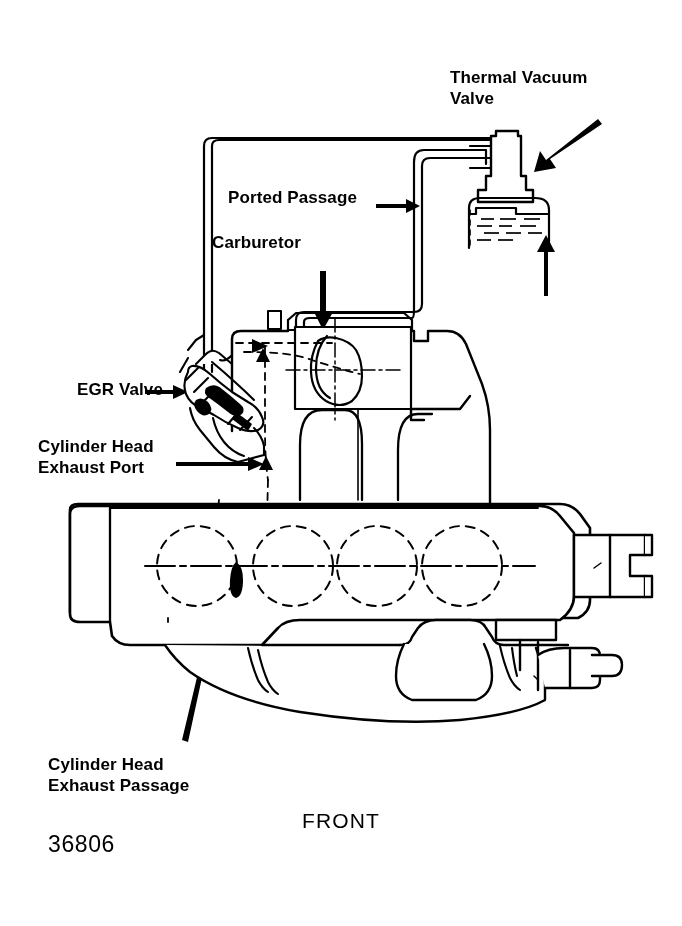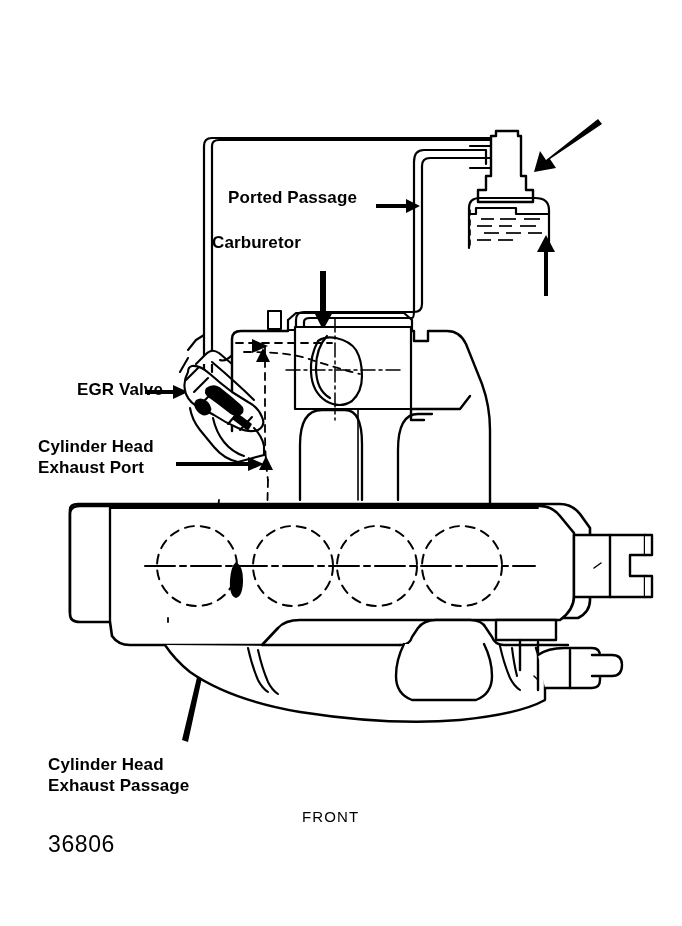--- a/index.html
+++ b/index.html
@@ -4,21 +4,21 @@
 <title>EGR System Diagram</title>
 <style>
   html,body{margin:0;padding:0;background:#ffffff;}
   body{width:682px;height:926px;overflow:hidden;
        font-family:"Liberation Sans","DejaVu Sans",sans-serif;}
   #stage{position:relative;width:682px;height:926px;background:#fff;}
   #art{position:absolute;left:0;top:0;width:682px;height:926px;}
   .lbl{position:absolute;color:#000;font-weight:700;letter-spacing:.1px;
        white-space:pre;line-height:1.22;font-size:17px;}
   .lbl.fig{font-weight:400;font-size:23px;letter-spacing:.6px;}
-  .lbl.front{font-weight:400;font-size:15px;letter-spacing:1.1px;}
+  .lbl.front{font-weight:400;font-size:21px;letter-spacing:1.1px;}
 </style>
 </head>
 <body>
 
 <div id="stage">
 
   <svg id="art" viewBox="0 0 682 926">
     <g fill="none" stroke="#000" stroke-linecap="round" stroke-linejoin="round">
 
       <g stroke-width="2.2">
@@ -244,20 +244,22 @@
       </g>
 
       <g stroke-width="1.8">
         <path d="M110 508 L538 508"></path>
         <path d="M168 618 L168 622"></path>
       </g>
 
     </g>
   </svg>
 
+  <div class="lbl" style="left:450px; top:68px;">Thermal Vacuum
+Valve</div>
 
   <div class="lbl" style="left:228px; top:188px;">Ported Passage</div>
 
   <div class="lbl" style="left:212px; top:233px;">Carburetor</div>
 
 
   <div class="lbl" style="left:38px; top:380px;margin-left:39px;">EGR Valve</div>
 
   <div class="lbl" style="left:38px; top:437px;">Cylinder Head
 Exhaust Port</div>

